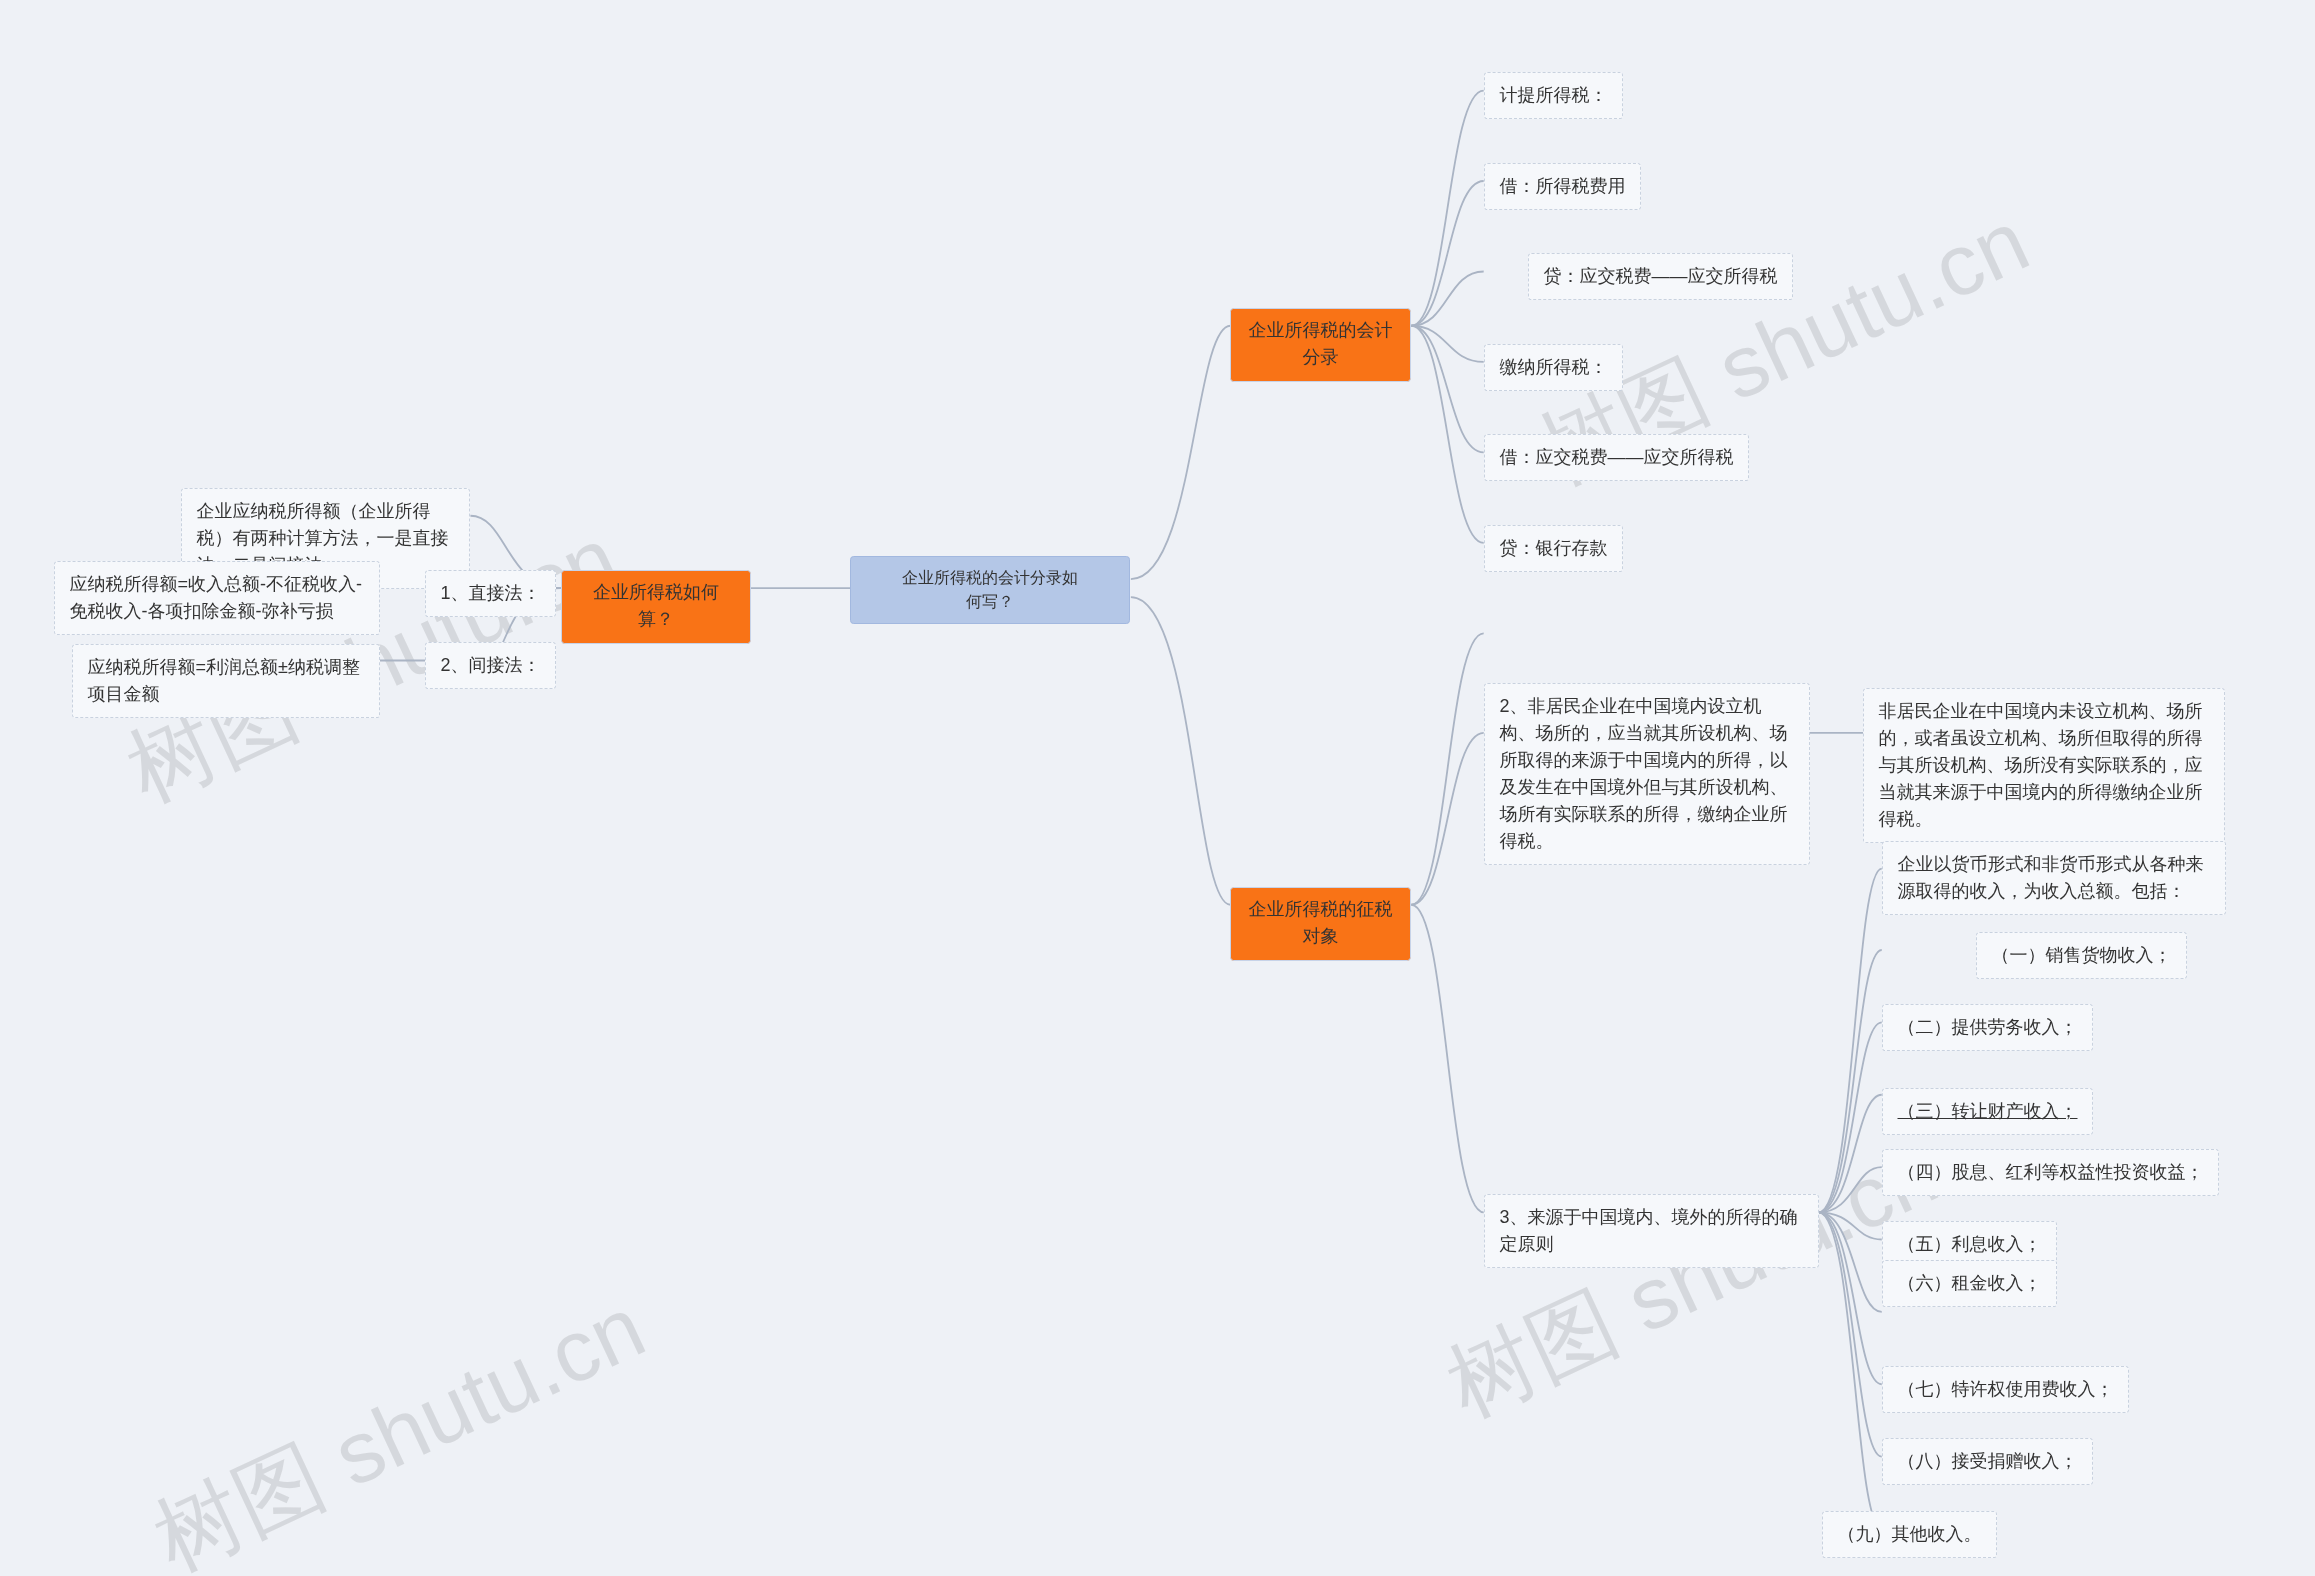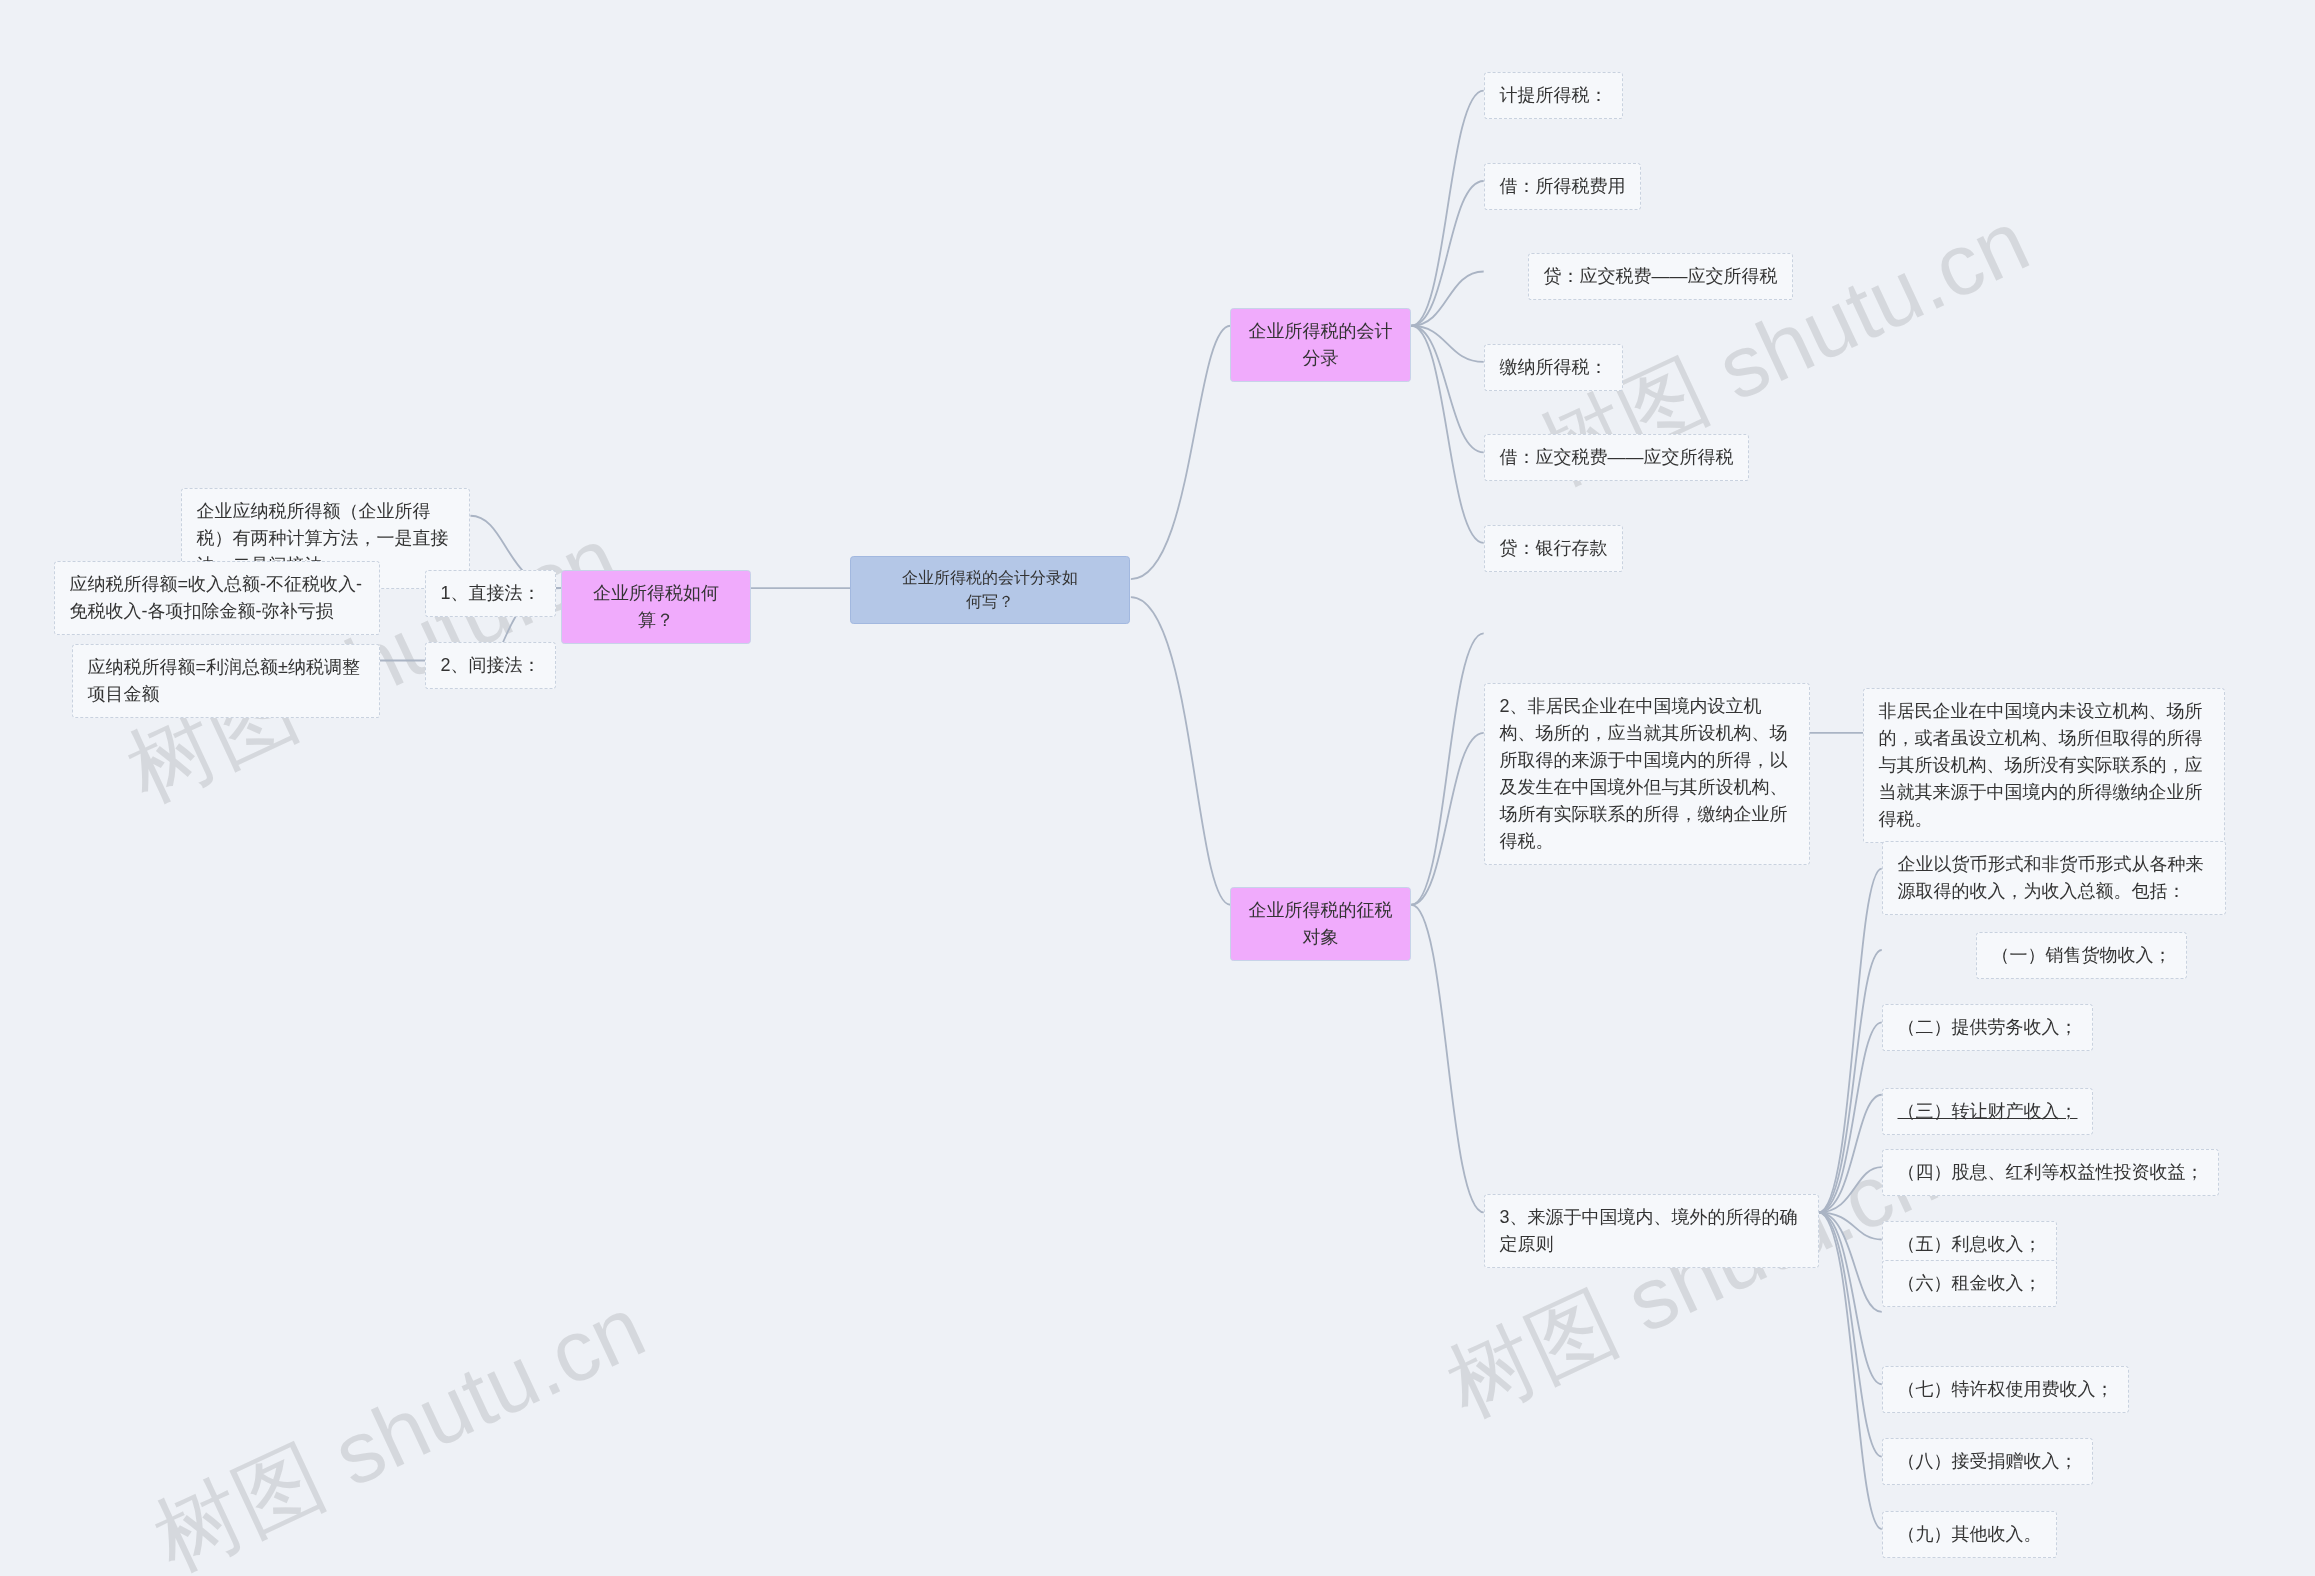--- a/index.html
+++ b/index.html
@@ -25,23 +25,24 @@
     line-height: 1.5;
     border-radius: 3.6px;
   }
   .root {
     background: #b4c7e7;
     text-align: center;
     font-size: 16px;
     border: 0.9px solid #a2b8df;
   }
   .branch {
-    background: #f0abfc;
+    background: #f97316;
     border: 0.9px solid #c7d3e8;
     text-align: center;
+    font-family: Liberation Mono, monospace;
   }
   .leaf {
     background: #f6f8fb;
     border: 0.9px dashed #c9d2df;
   }
   svg.connectors {
     position: absolute;
     left: 0; top: 0;
     width: 2316px;
     height: 1577px;
@@ -147,16 +148,16 @@
   <div class="node leaf" style="left:1882px; top:841px; width:344px;">企业以货币形式和非货币形式从各种来源取得的收入，为收入总额。包括：</div>
 
   <div class="node leaf" style="left:1976px; top:932px;">（一）销售货物收入；</div>
   <div class="node leaf" style="left:1882px; top:1004px;">（二）提供劳务收入；</div>
   <div class="node leaf" style="left:1882px; top:1088px;text-decoration:underline;">（三）转让财产收入；</div>
   <div class="node leaf" style="left:1882px; top:1149px;">（四）股息、红利等权益性投资收益；</div>
   <div class="node leaf" style="left:1882px; top:1221px;">（五）利息收入；</div>
   <div class="node leaf" style="left:1882px; top:1260px;">（六）租金收入；</div>
   <div class="node leaf" style="left:1882px; top:1366px;">（七）特许权使用费收入；</div>
   <div class="node leaf" style="left:1882px; top:1438px;">（八）接受捐赠收入；</div>
-  <div class="node leaf" style="left:1882px; top:1511px;">（九）其他收入。</div>
+  <div class="node leaf" style="left:1822px; top:1511px;">（九）其他收入。</div>
 
 </div>
 
 
 </body></html>

